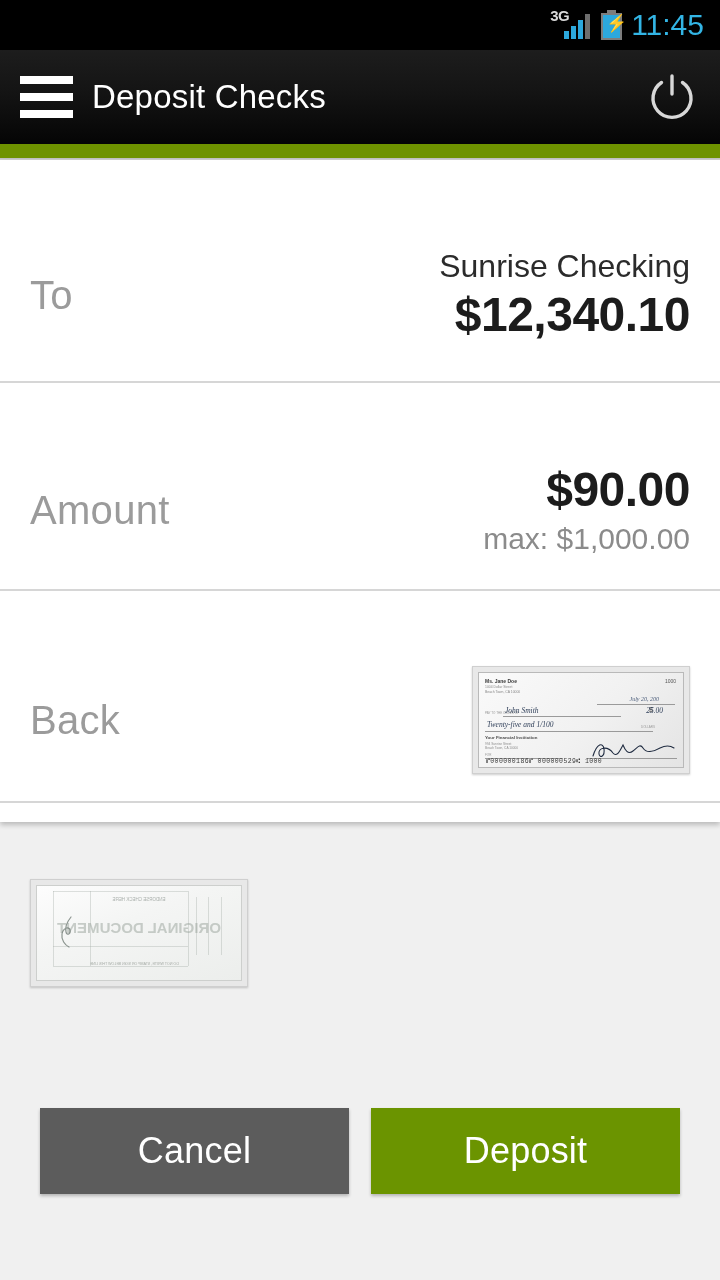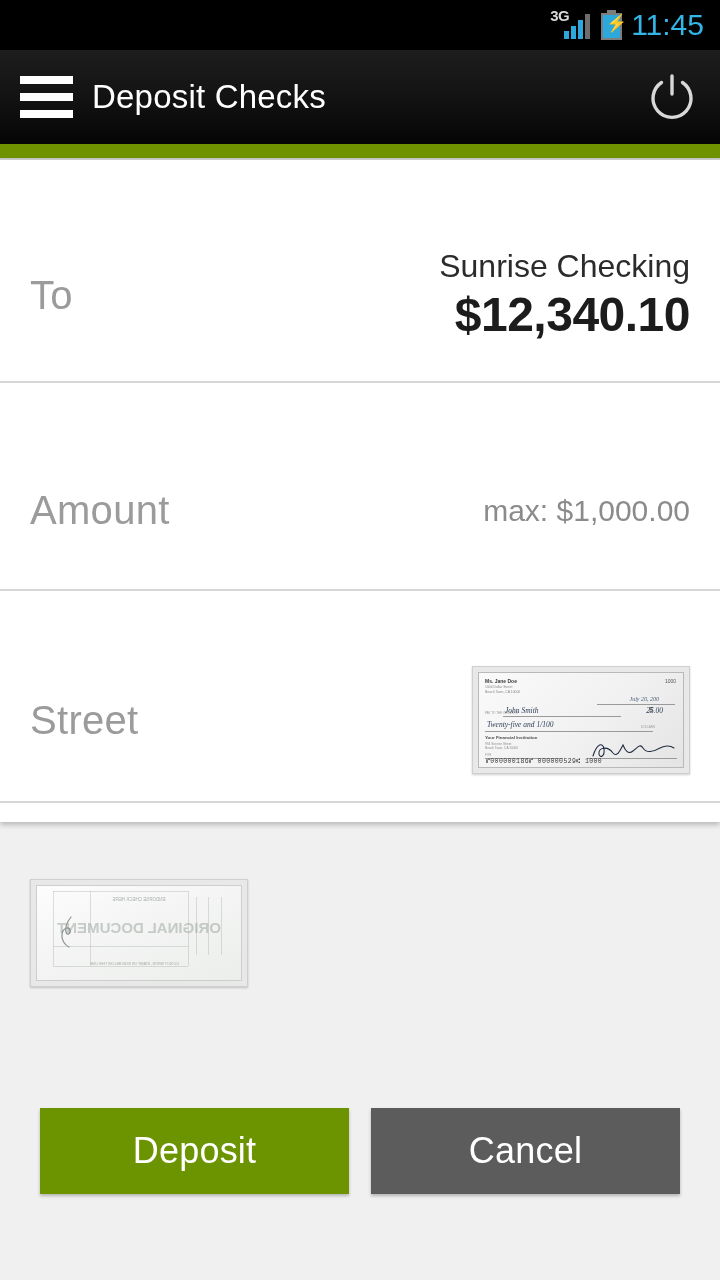--- a/index.html
+++ b/index.html
@@ -251,26 +251,27 @@
       <div class="rowlabel">To</div>
       <div class="rowvalue">
         <div class="v-acct">Sunrise Checking</div>
         <div class="v-bal">$12,340.10</div>
       </div>
     </div>
 
     <div class="row row-amount">
       <div class="rowlabel">Amount</div>
       <div class="rowvalue">
+        <div class="v-amt">$90.00</div>
         <div class="v-max">max: $1,000.00</div>
       </div>
     </div>
 
     <div class="row row-front">
-      <div class="rowlabel">Street</div>
+      <div class="rowlabel">Back</div>
       <div class="thumb-wrap">
         <div class="thumb chk-front">
           <div class="c-name">Ms. Jane Doe</div>
           <div class="c-addr1">1004 Dollar Street</div>
           <div class="c-addr2">Beach Town, CA 10000</div>
           <div class="c-num">1000</div>
           <div class="c-date">July 20, 200</div>
           <div class="c-dateline"></div>
           <div class="c-payto">PAY TO THE ORDER OF</div>
           <div class="c-payee">John Smith</div>
@@ -317,17 +318,17 @@
                      C16 12, 10 14, 9 20 C8 26, 12 31, 16 33" fill="none" stroke="rgba(120,130,124,.85)" stroke-width="1.2" stroke-linecap="round"></path>
           </svg>
           <div class="b-endorse">DO NOT WRITE, STAMP OR SIGN BELOW THIS LINE</div>
         </div>
       </div>
     </div>
 
   </div>
 
   <div class="btnbar">
+    <button class="btn btn-cancel">Cancel</button>
     <button class="btn btn-deposit">Deposit</button>
-    <button class="btn btn-cancel">Cancel</button>
   </div>
 
 </div>
 
 </body></html>

